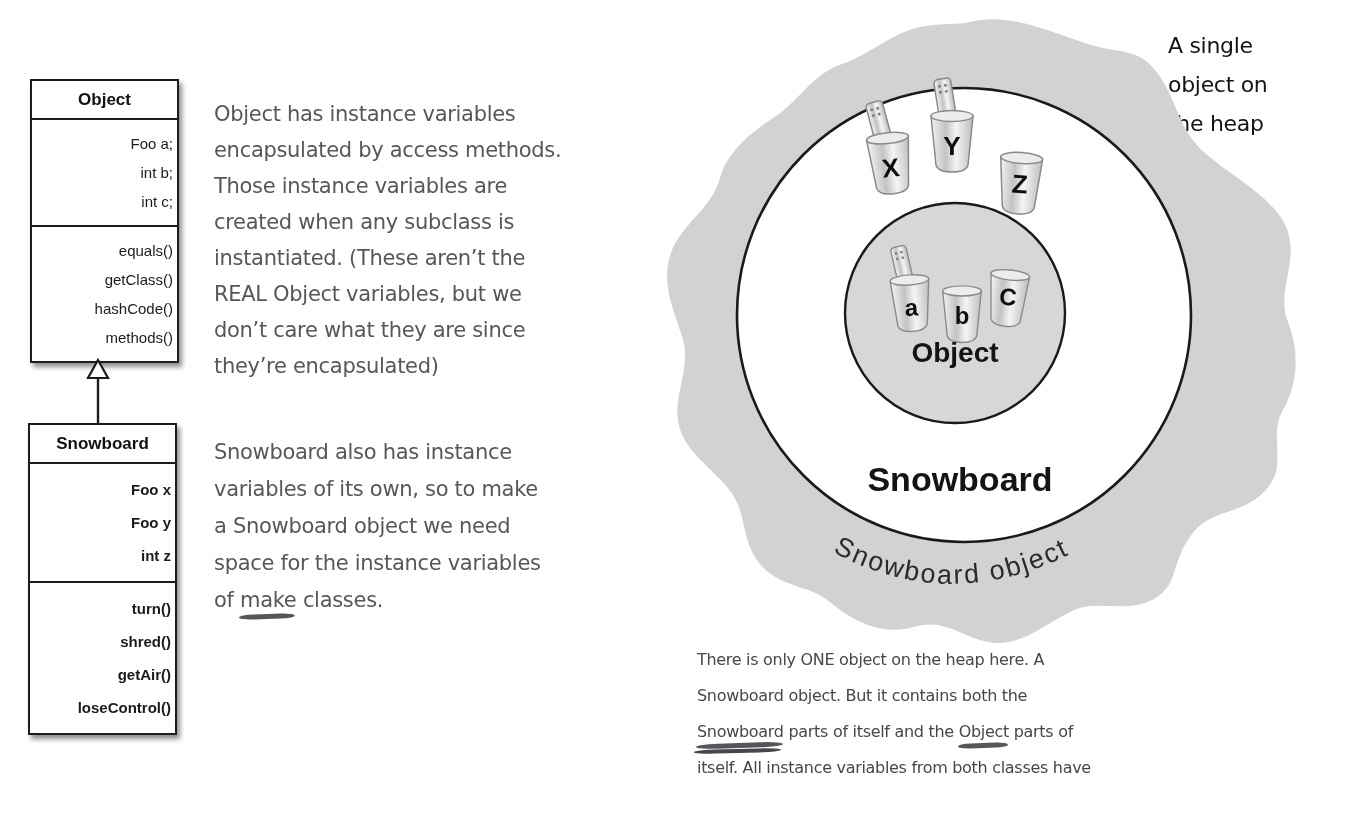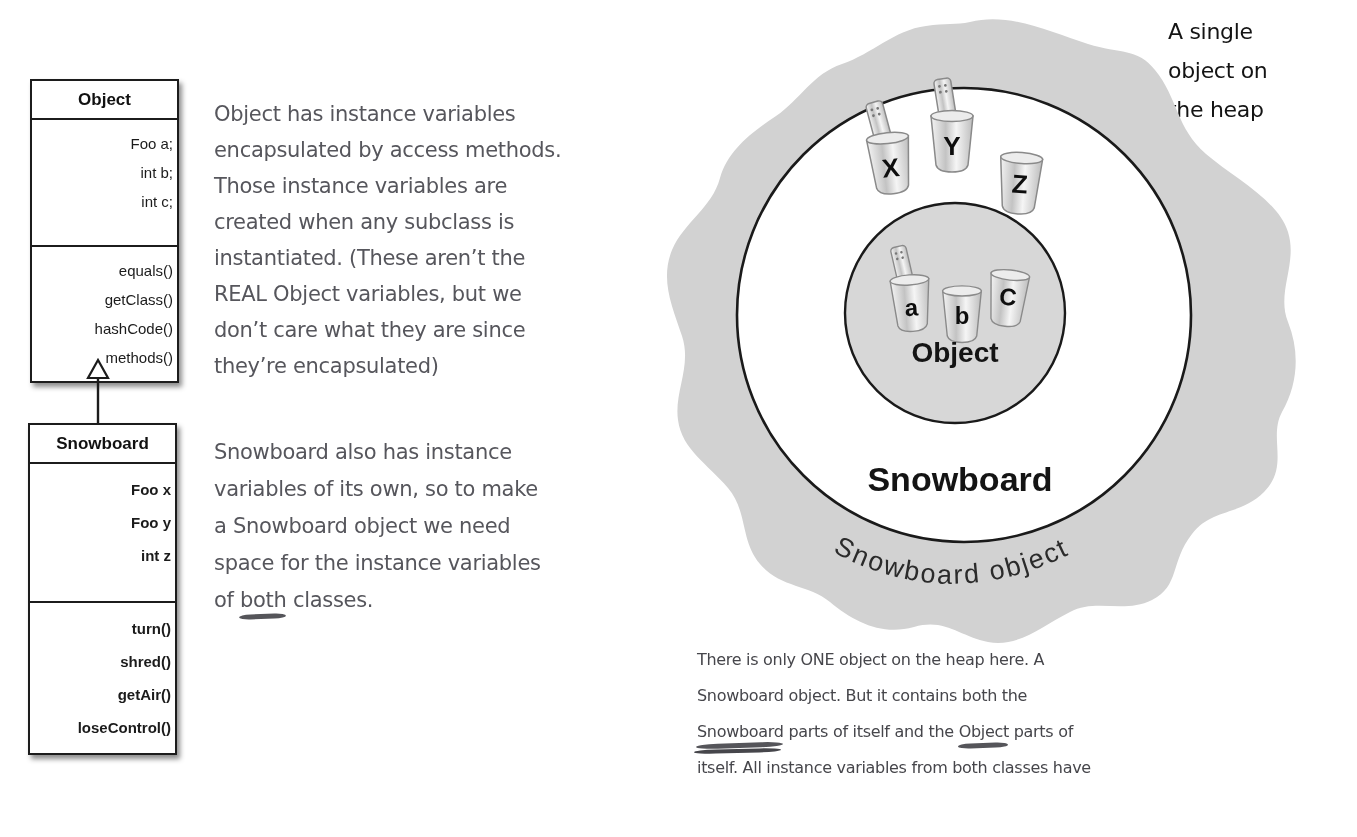--- a/index.html
+++ b/index.html
@@ -5,34 +5,34 @@
   html,body{margin:0;padding:0;background:#fff;}
   .stage{position:relative;width:1357px;height:837px;background:#fff;overflow:hidden;
          font-family:"Liberation Sans", sans-serif;}
 
   
   .uml-box{position:absolute;background:#fff;border:2px solid #1c1c1c;
            box-shadow:3px 4px 5px rgba(0,0,0,.45);}
   .uml-title{font-weight:bold;font-size:17px;text-align:center;color:#111;
              padding:9px 4px 8px;border-bottom:2px solid #1c1c1c;}
   .uml-section{padding:9px 4px 9px 10px;font-size:15px;color:#1b1b1b;}
-  .uml-section + .uml-section{border-top:2px solid #1c1c1c;margin-top:20px;}
+  .uml-section + .uml-section{border-top:2px solid #1c1c1c;}
   .uml-line{line-height:29px;white-space:nowrap;text-align:right;}
   .tall .uml-line{line-height:33px;font-weight:bold;}
   #object-box{left:30px;top:79px;width:145px;}
   #snowboard-box{left:28px;top:423px;width:145px;}
 
   .inherit-arrow{position:absolute;left:85px;top:358px;}
 
   
   .hand{position:absolute;font-family:"DejaVu Sans", sans-serif;letter-spacing:-0.3px;}
   .hand .line{white-space:nowrap;}
   #object-note{left:214px;top:96px;font-size:21px;line-height:36px;color:#56565c;}
   #snowboard-note{left:214px;top:434px;font-size:21px;line-height:37px;color:#56565c;}
-  #heap-caption{left:1168px;top:12px;font-size:22px;line-height:39px;color:#141414;}
+  #heap-caption{left:1168px;top:26px;font-size:22px;line-height:39px;color:#141414;}
   #heap-note{left:697px;top:642px;font-size:16px;line-height:36px;color:#46464b;}
 
   .uline{position:relative;}
   .uline::after{content:'';position:absolute;left:-1px;right:1px;bottom:-7px;height:5px;
                 background:#55555a;border-radius:50%/100%;transform:rotate(-2deg);}
   .uline2::before{content:'';position:absolute;left:-3px;right:3px;bottom:-12px;height:4px;
                 background:#46464b;border-radius:50%/100%;transform:rotate(-1.5deg);}
 
   
   #heap-svg{position:absolute;left:650px;top:10px;}
@@ -91,21 +91,21 @@
       <div class="line">instantiated. (These aren’t the</div>
       <div class="line">REAL Object variables, but we</div>
       <div class="line">don’t care what they are since</div>
       <div class="line">they’re encapsulated)</div>
     </div>
   <div class="hand" id="snowboard-note">
       <div class="line"><span>Snowboard also has instance</span></div>
       <div class="line"><span>variables of its own, so to make</span></div>
       <div class="line"><span>a Snowboard object we need</span></div>
       <div class="line"><span>space for the instance variables</span></div>
-      <div class="line"><span>of </span><span class="uline">both</span><span> classes.</span></div>
+      <div class="line"><span>of </span><span class="uline">make</span><span> classes.</span></div>
     </div>
   <div class="hand" id="heap-caption">
       <div class="line">A single</div>
       <div class="line">object on</div>
       <div class="line">the heap</div>
     </div>
   <div class="hand" id="heap-note">
       <div class="line"><span>There is only ONE object on the heap here. A</span></div>
       <div class="line"><span>Snowboard object. But it contains both the</span></div>
       <div class="line"><span class="uline uline2">Snowboard</span><span> parts of itself and the </span><span class="uline">Object</span><span> parts of</span></div>

